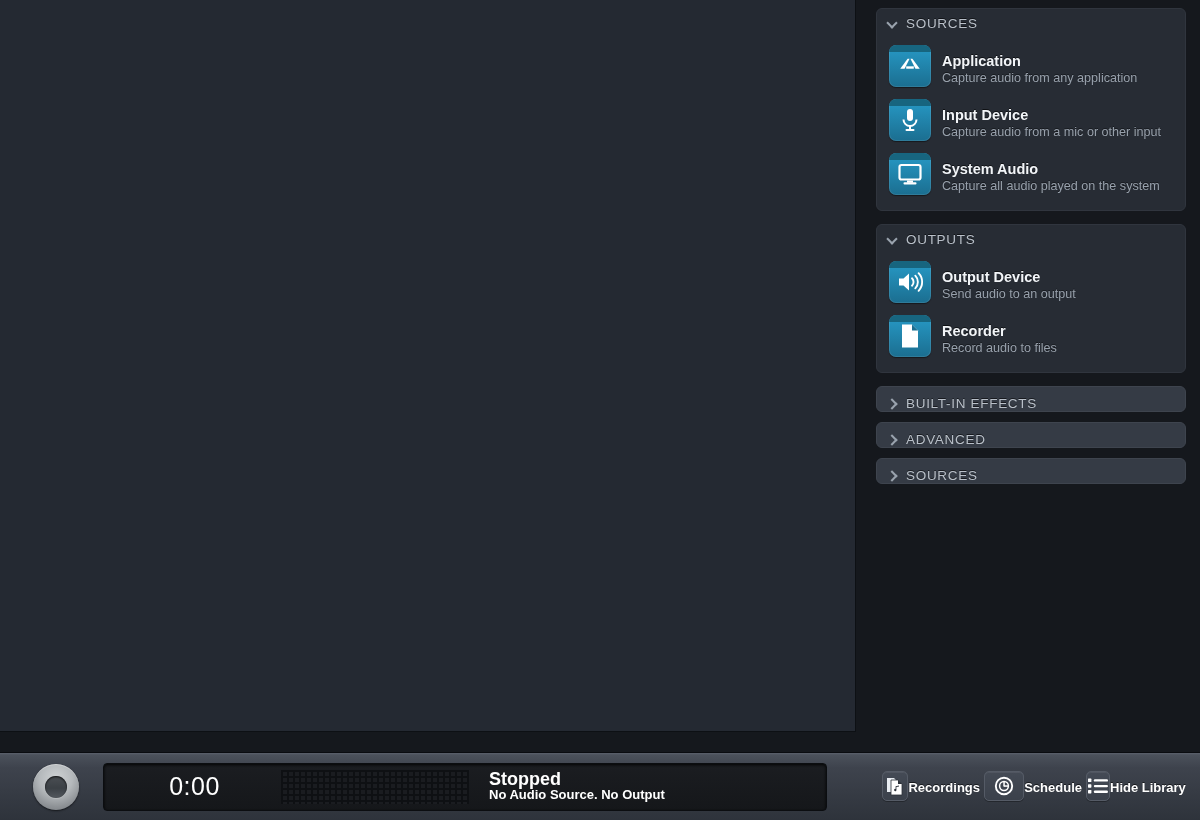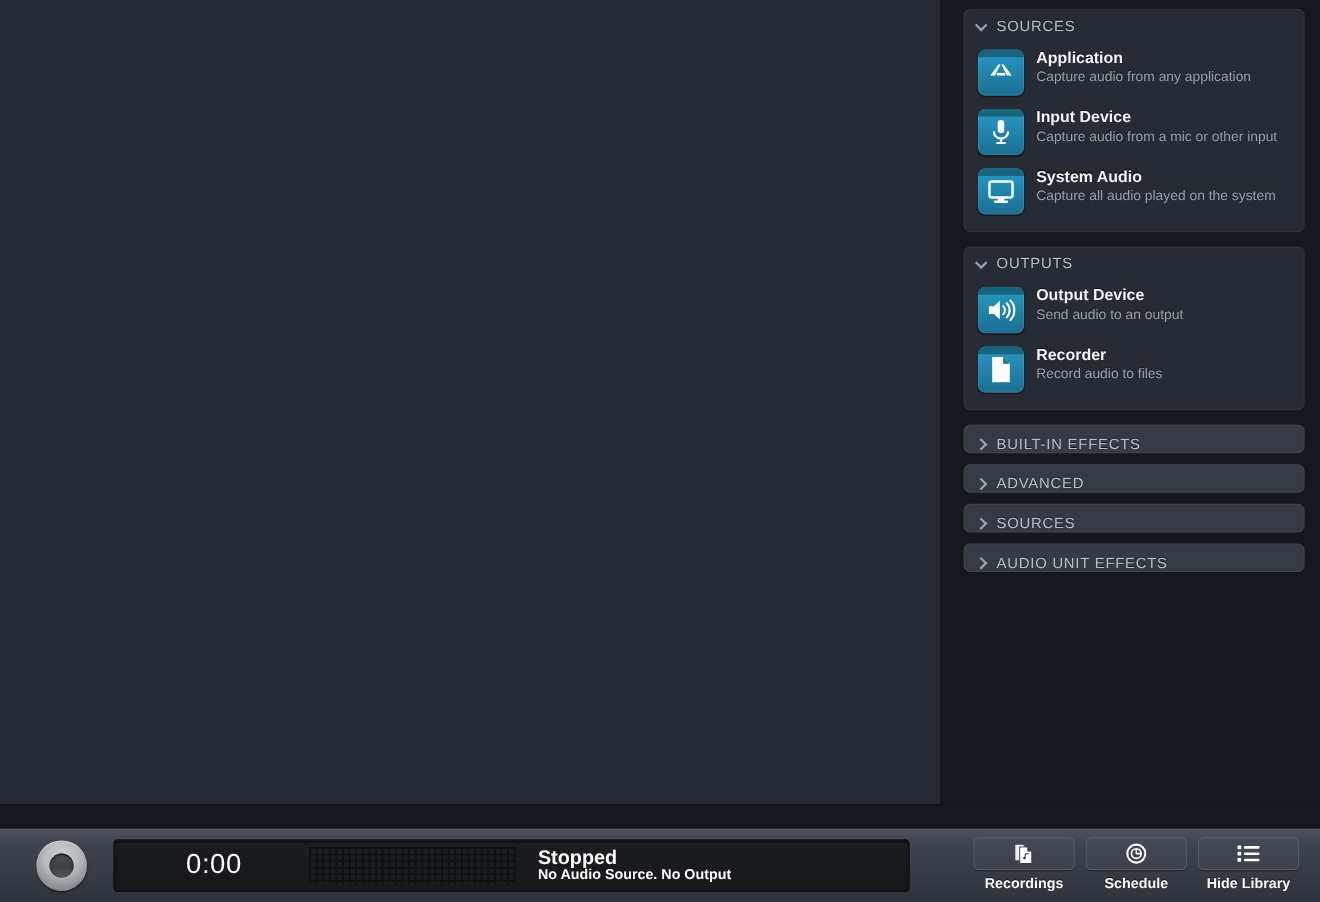--- a/index.html
+++ b/index.html
@@ -72,21 +72,21 @@
   .chev.down::before { transform: rotate(45deg); top: 1px; left: 1px; }
   .chev.right::before { transform: rotate(-45deg); left: 1px; top: 2px; }
 
   .group-body { padding: 2px 0 10px 0; }
 
   .lib-item {
     display: flex;
     gap: 11px;
     padding: 5px 10px 5px 12px;
     cursor: default;
-    align-items: flex-start;
+    align-items: flex-end;
   }
   .lib-icon {
     flex: 0 0 42px;
     width: 42px; height: 42px;
     border-radius: 7px;
     background: linear-gradient(180deg, #1f7ea3 0%, #1d7ba0 14%, #2593be 16%, #1b6e90 100%);
     box-shadow: inset 0 0 0 1px rgba(255,255,255,.09), 0 1px 1px rgba(0,0,0,.45);
     position: relative;
     display: flex;
     align-items: center;
@@ -195,21 +195,21 @@
     margin-left: auto;
     margin-right: 16px;
     display: flex;
     gap: 4px;
     align-items: flex-start;
     padding-bottom: 2px;
   }
   .tb-btn {
     width: 98px;
     display: flex;
-    flex-direction: column;
+    flex-direction: row;
     align-items: center;
     cursor: pointer;
   }
   .tb-btn .box {
     width: 92px; height: 30px;
     border-radius: 5px;
     background: linear-gradient(180deg, #444a55 0%, #3b414b 100%);
     border: 1px solid #555b66;
     box-shadow: inset 0 1px 0 rgba(255,255,255,.07), 0 1px 0 rgba(0,0,0,.3);
     display: flex; align-items: center; justify-content: center;
@@ -322,26 +322,20 @@
       <div class="group collapsed">
         <div class="group-header">
           <span class="chev right"></span>
           <span class="group-title">ADVANCED</span>
         </div>
       </div>
       <div class="group collapsed">
         <div class="group-header">
           <span class="chev right"></span>
           <span class="group-title">SOURCES</span>
-        </div>
-      </div>
-      <div class="group collapsed">
-        <div class="group-header">
-          <span class="chev right"></span>
-          <span class="group-title">AUDIO UNIT EFFECTS</span>
         </div>
       </div>
     </div>
 
   <div id="toolbar">
 
     <div id="record-btn">
       <div class="inner"></div>
     </div>
 

